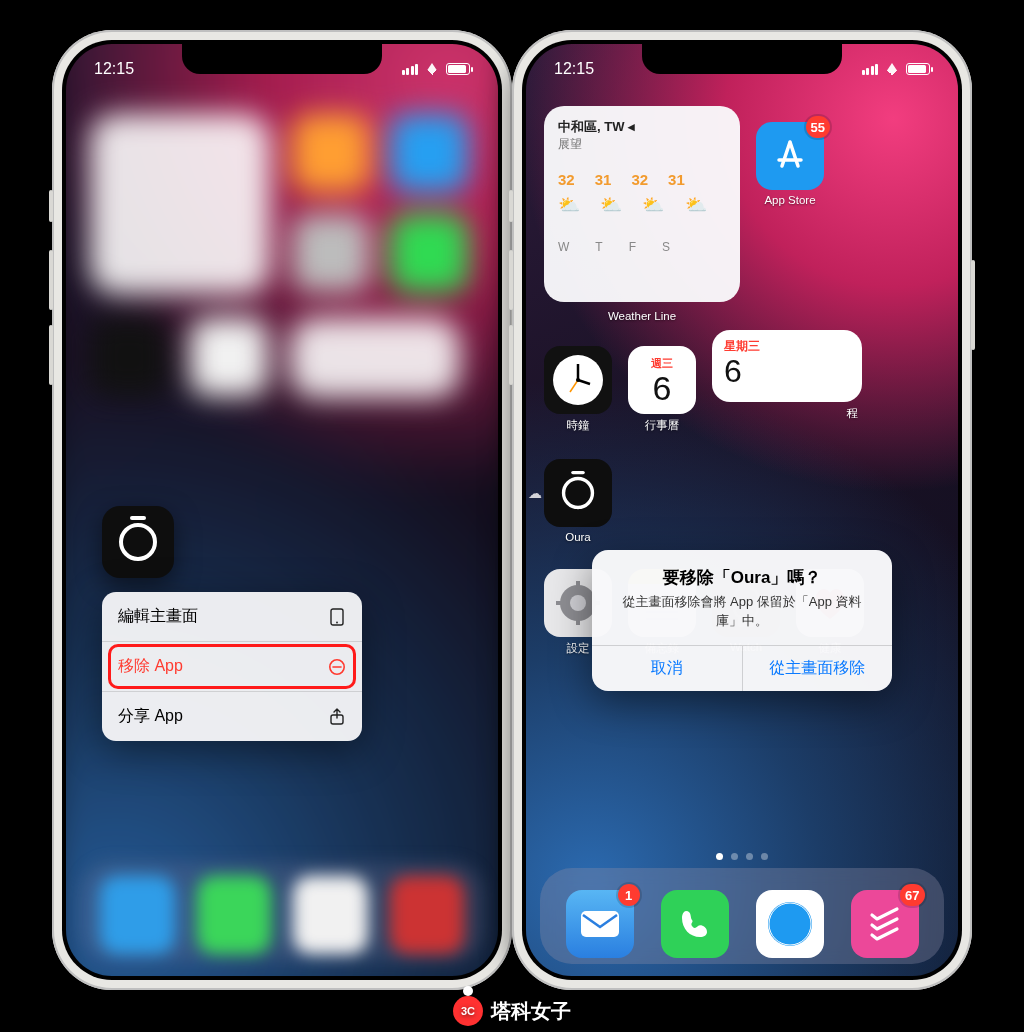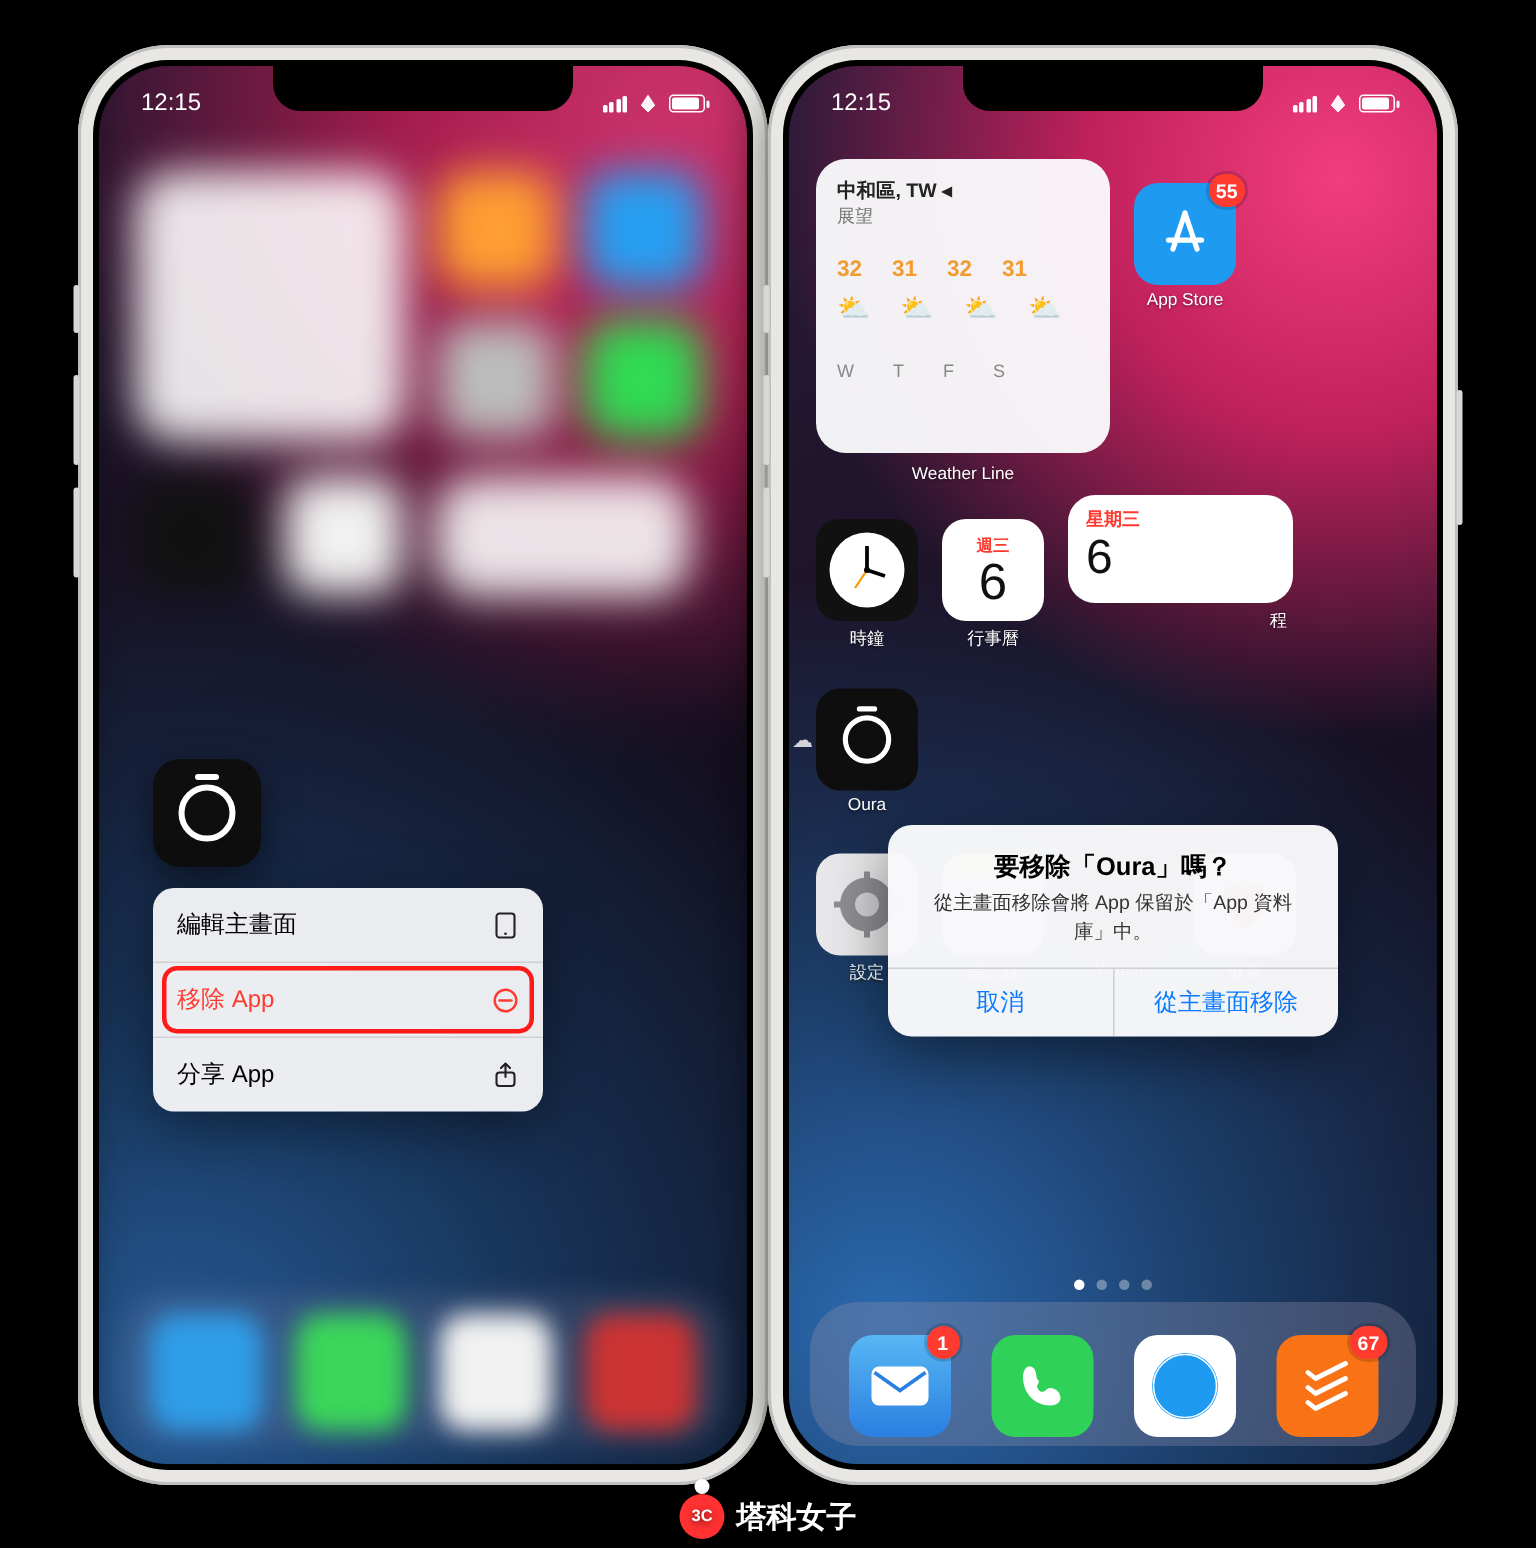--- a/index.html
+++ b/index.html
@@ -435,21 +435,21 @@
           <div class="app" style="background:#fff;">
             <svg width="52" height="52" viewBox="0 0 52 52">
                 <circle cx="26" cy="26" r="22" fill="#1e9af1"></circle>
                 <circle cx="26" cy="26" r="21" fill="none" stroke="#fff" stroke-width="1"></circle>
                 <path d="M16 36 L26 26 L36 16 L26 26 Z" fill="#ff3b30"></path>
                 <path d="M16 36 L26 26 L36 16" fill="none"></path>
                 <polygon points="26,26 36,16 28,24" fill="#fff"></polygon>
                 <polygon points="26,26 16,36 24,28" fill="#ff3b30"></polygon>
               </svg>
           </div>
-          <div class="app" style="background:#f97316;">
+          <div class="app" style="background:#ec4899;">
             <svg width="38" height="38" viewBox="0 0 38 38">
                 <path d="M6 10 l5 4 l20-10 M6 20 l5 4 l20-10 M6 30 l5 4 l20-10" fill="none" stroke="#fff" stroke-width="3.2" stroke-linecap="round" stroke-linejoin="round"></path>
               </svg>
             <span class="badge">67</span>
           </div>
         </div>
       </div>
     </div>
   </div>
 </div>

